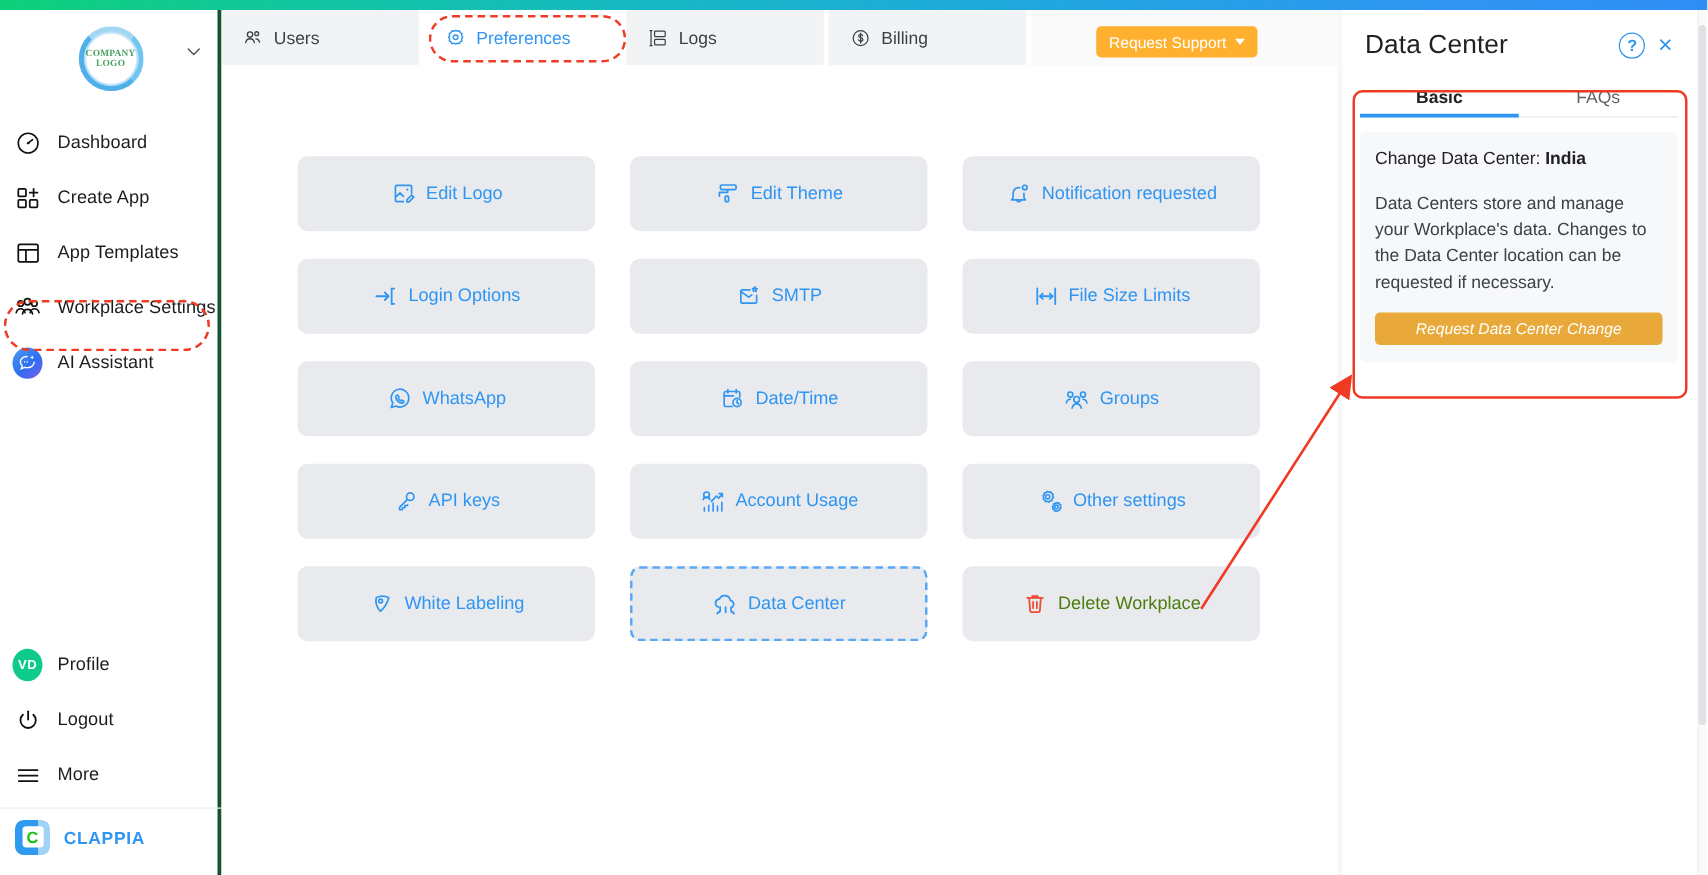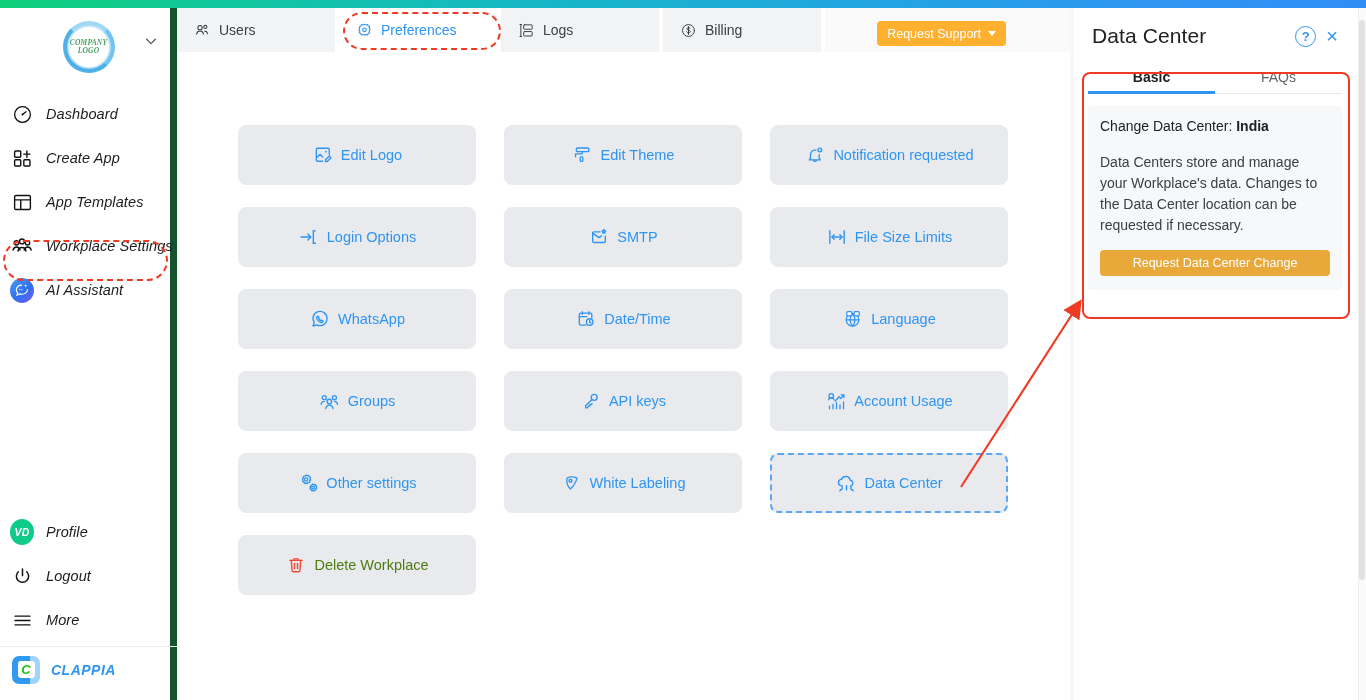--- a/index.html
+++ b/index.html
@@ -14,23 +14,22 @@
   
   .top-strip {
     position: absolute; left: 0; top: 0; width: 1366px; height: 8px;
     background: linear-gradient(90deg, #0ed07a 0%, #12c6a1 18%, #16b8c4 38%, #20a6e0 62%, #2f95f2 85%, #2f8ef5 100%);
     z-index: 30;
   }
 
   
   .sidebar {
     position: absolute; left: 0; top: 0; width: 177px; height: 700px;
-    background: #ffffff; border-right: 7px solid #14532d;
+    background: #ffffff; border-right: 3px solid #14532d;
     z-index: 20;
-    font-style: italic;
   }
   .brand-row {
     position: absolute; left: 0; top: 14px; width: 177px; height: 66px;
     display: flex; align-items: center; justify-content: center;
   }
   .company-logo { position: relative; width: 52px; height: 52px; }
   .company-logo .ring {
     position: absolute; inset: 0; border-radius: 50%;
     border: 5px solid #3fa9e8;
     border-top-color: #9ad4f2; border-right-color: #64c0ee;
@@ -183,20 +182,21 @@
     margin: 12px 14px 0; background: #f7f8f9; border-radius: 4px;
     padding: 12px 12px 14px;
   }
   .rp-dc { font-size: 14px; color: #202124; }
   .rp-dc b { font-weight: 700; }
   .rp-desc { margin-top: 18px; font-size: 14px; line-height: 21px; color: #3c4043; }
   .rp-btn {
     margin-top: 14px; width: 100%; height: 26px; border: none; border-radius: 4px;
     background: #e8a93a; color: #ffffff; font-size: 12.5px; cursor: pointer;
     font-family: "Liberation Sans", sans-serif;
+    font-style: italic;
   }
   .rp-hl {
     position: absolute; left: 8px; top: 64px; width: 268px; height: 247px;
     border: 2px solid #ef3a24; border-radius: 8px; pointer-events: none;
   }
 
   .divider-col {
     position: absolute; left: 1070px; top: 8px; width: 4px; height: 692px;
     background: #f7f8f9; z-index: 17;
   }
@@ -483,31 +483,20 @@
             <path d="M19 10.5V6.6A1.6 1.6 0 0 0 17.4 5H5.6A1.6 1.6 0 0 0 4 6.6v11.2c0 .9.7 1.6 1.6 1.6h6"></path>
             <path d="M4 9.2h9"></path>
               <path d="M7.6 3.2v3.2M15.6 3.2v3.2"></path>
             <circle cx="16.4" cy="15.6" r="3.9"></circle>
               <path d="M16.4 13.6v2.2l1.4 1"></path>
           </svg>
         </span>
         <span>Date/Time</span>
       </div>
 
-      <div class="tile">
-        <span class="tico">
-          <svg viewBox="0 0 24 24" width="20" height="20" fill="none" stroke="#2f95f2" stroke-width="1.5" stroke-linecap="round" stroke-linejoin="round">
-            <circle cx="11.4" cy="13" r="7.6"></circle>
-            <path d="M3.9 13h15M11.4 5.4c2 2.3 2.9 5 2.9 7.6s-.9 5.3-2.9 7.6c-2-2.3-2.9-5-2.9-7.6s.9-5.3 2.9-7.6z"></path>
-            <rect x="4.6" y="3" width="6" height="5.2" rx="1.1" fill="#fff"></rect>
-            <rect x="13.4" y="3" width="6" height="5.2" rx="1.1" fill="#fff"></rect>
-          </svg>
-        </span>
-        <span>Language</span>
-      </div>
 
       <div class="tile">
         <span class="tico">
           <svg viewBox="0 0 24 24" width="21" height="21" fill="none" stroke="#2f95f2" stroke-width="1.5" stroke-linecap="round">
             <circle cx="6" cy="7.6" r="2.3"></circle>
               <circle cx="17.6" cy="7.6" r="2.3"></circle>
               <circle cx="11.8" cy="12" r="2.6"></circle>
             <path d="M2.4 15.2c.5-2.2 1.9-3.3 3.6-3.3"></path>
             <path d="M21.2 15.2c-.5-2.2-1.9-3.3-3.6-3.3"></path>
             <path d="M7.6 20c.6-2.6 2.3-3.9 4.2-3.9s3.6 1.3 4.2 3.9"></path>

